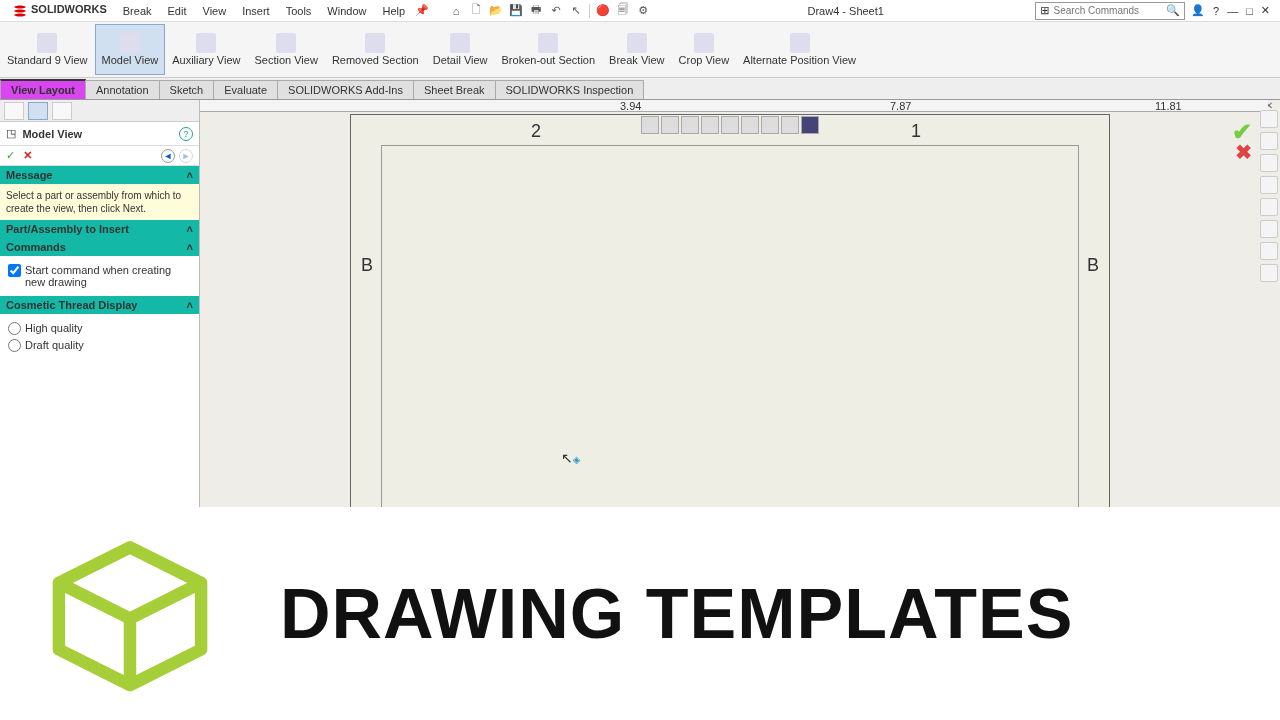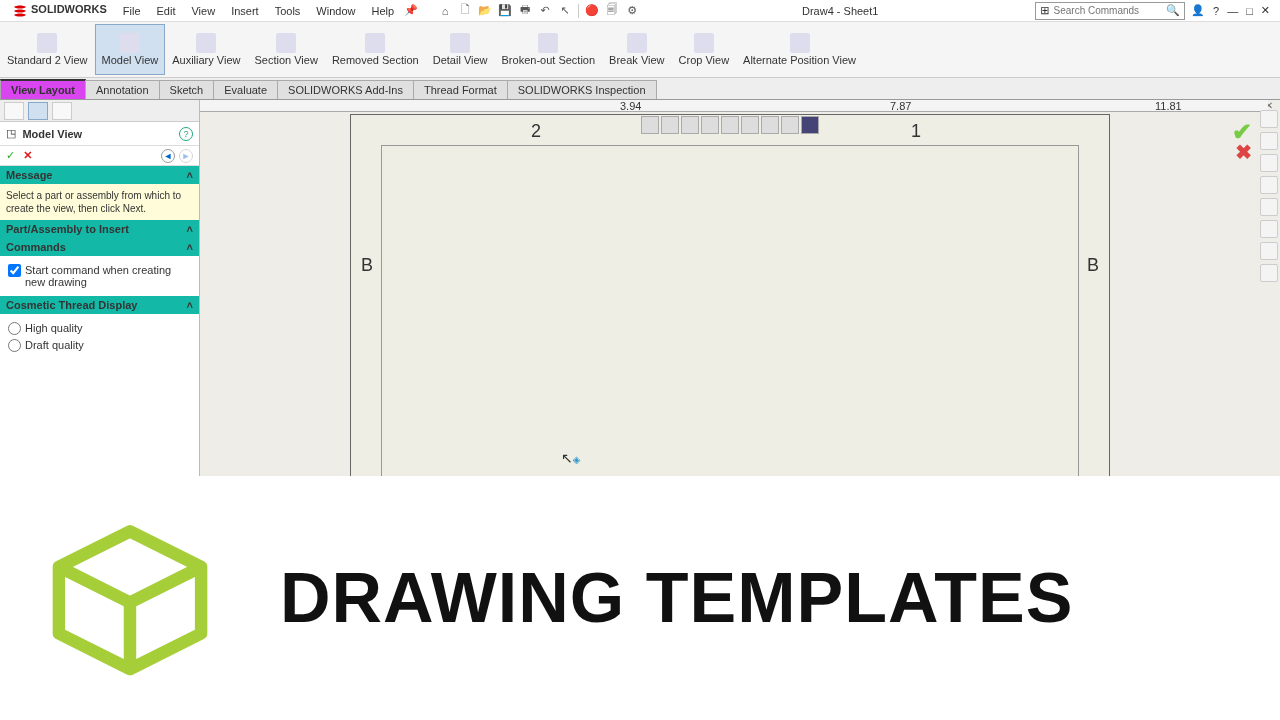--- a/index.html
+++ b/index.html
@@ -48,21 +48,21 @@
 .canvas-area{flex:1;position:relative;background:#eeede7}
 .ruler-h{position:absolute;top:0;left:0;right:12px;height:12px;background:#f4f4f4;border-bottom:1px solid #aaa;font-size:9px;color:#666}
 .ruler-h span{position:absolute;top:0}
 .sheet-wrap{position:absolute;top:14px;left:150px;width:760px;height:500px;background:#eeeee5;border:1px solid #666}
 .sheet-inner{position:absolute;top:30px;left:30px;right:30px;bottom:30px;border:1px solid #999}
 .sheet-num{position:absolute;font-size:18px;color:#333}
 .float-tools{position:absolute;top:0;left:290px;height:20px;display:flex;gap:2px;align-items:center}
 .ft{width:18px;height:18px;background:#ddd;border:1px solid #aaa}
 .right-tools{position:absolute;right:0;top:0;width:20px;display:flex;flex-direction:column;gap:4px;padding-top:10px}
 .rt{width:18px;height:18px;background:#f4f4f4;border:1px solid #ccc;border-radius:2px}
-.banner{height:244px;background:#fff;display:flex;align-items:center;padding:0 40px;gap:60px}
+.banner{height:213px;background:#fff;display:flex;align-items:center;padding:0 40px;gap:60px}
 .banner-icon{width:180px;height:160px}
 .banner-text{font-size:70px;font-weight:800;letter-spacing:1px;color:#111;font-family:Arial,sans-serif}
 .cursor{position:absolute;top:335px;left:210px;font-size:14px}
 .check-ok{position:absolute;right:28px;top:18px;color:#7c4;font-size:24px;font-weight:bold}
 .close-x{position:absolute;right:28px;top:40px;color:#d44;font-size:20px;font-weight:bold}
 .mini-wc{position:absolute;right:4px;top:0;display:flex;gap:2px}
 .mini-wc span{width:14px;height:12px;font-size:10px;text-align:center;color:#666}
 input[type=checkbox],input[type=radio]{margin:0}
 </style>
 </head>
@@ -73,21 +73,21 @@
   <div class="menubar">
     <div class="logo">
       <span class="logo-icon">
         <svg viewBox="0 0 24 24" width="16" height="16">
             <path fill="#d00" d="M3 6c4-3 14-3 18 0-4 3-14 3-18 0zm0 6c4-3 14-3 18 0-4 3-14 3-18 0zm0 6c4-3 14-3 18 0-4 3-14 3-18 0z"></path>
           </svg>
       </span>
       <span>SOLIDWORKS</span>
     </div>
     <div class="menu-items">
-      <span>File</span>
+      <span>Break</span>
       <span>Edit</span>
       <span>View</span>
       <span>Insert</span>
       <span>Tools</span>
       <span>Window</span>
       <span>Help</span>
       <span class="tb-icon">📌</span>
     </div>
     <div class="toolbar-icons" style="margin-left:12px">
       <span class="tb-icon">⌂</span>
@@ -115,21 +115,21 @@
       <span>?</span>
       <span>—</span>
       <span>□</span>
       <span>✕</span>
     </div>
   </div>
 
   <div class="ribbon">
     <div class="rib-btn">
         <div class="ri"></div>
-        <span>Standard 2 View</span>
+        <span>Standard 9 View</span>
       </div>
     <div class="rib-btn active">
         <div class="ri"></div>
         <span>Model View</span>
       </div>
     <div class="rib-btn">
         <div class="ri"></div>
         <span>Auxiliary View</span>
       </div>
     <div class="rib-btn">
@@ -161,21 +161,21 @@
         <span>Alternate Position View</span>
       </div>
   </div>
 
   <div class="tabs">
     <div class="tab active">View Layout</div>
     <div class="tab">Annotation</div>
     <div class="tab">Sketch</div>
     <div class="tab">Evaluate</div>
     <div class="tab">SOLIDWORKS Add-Ins</div>
-    <div class="tab">Thread Format</div>
+    <div class="tab">Sheet Break</div>
     <div class="tab">SOLIDWORKS Inspection</div>
   </div>
 
   <div class="workspace">
     <div class="side-panel">
       <div class="panel-toolbar">
         <div class="pt-btn"></div>
         <div class="pt-btn sel"></div>
         <div class="pt-btn"></div>
       </div>

